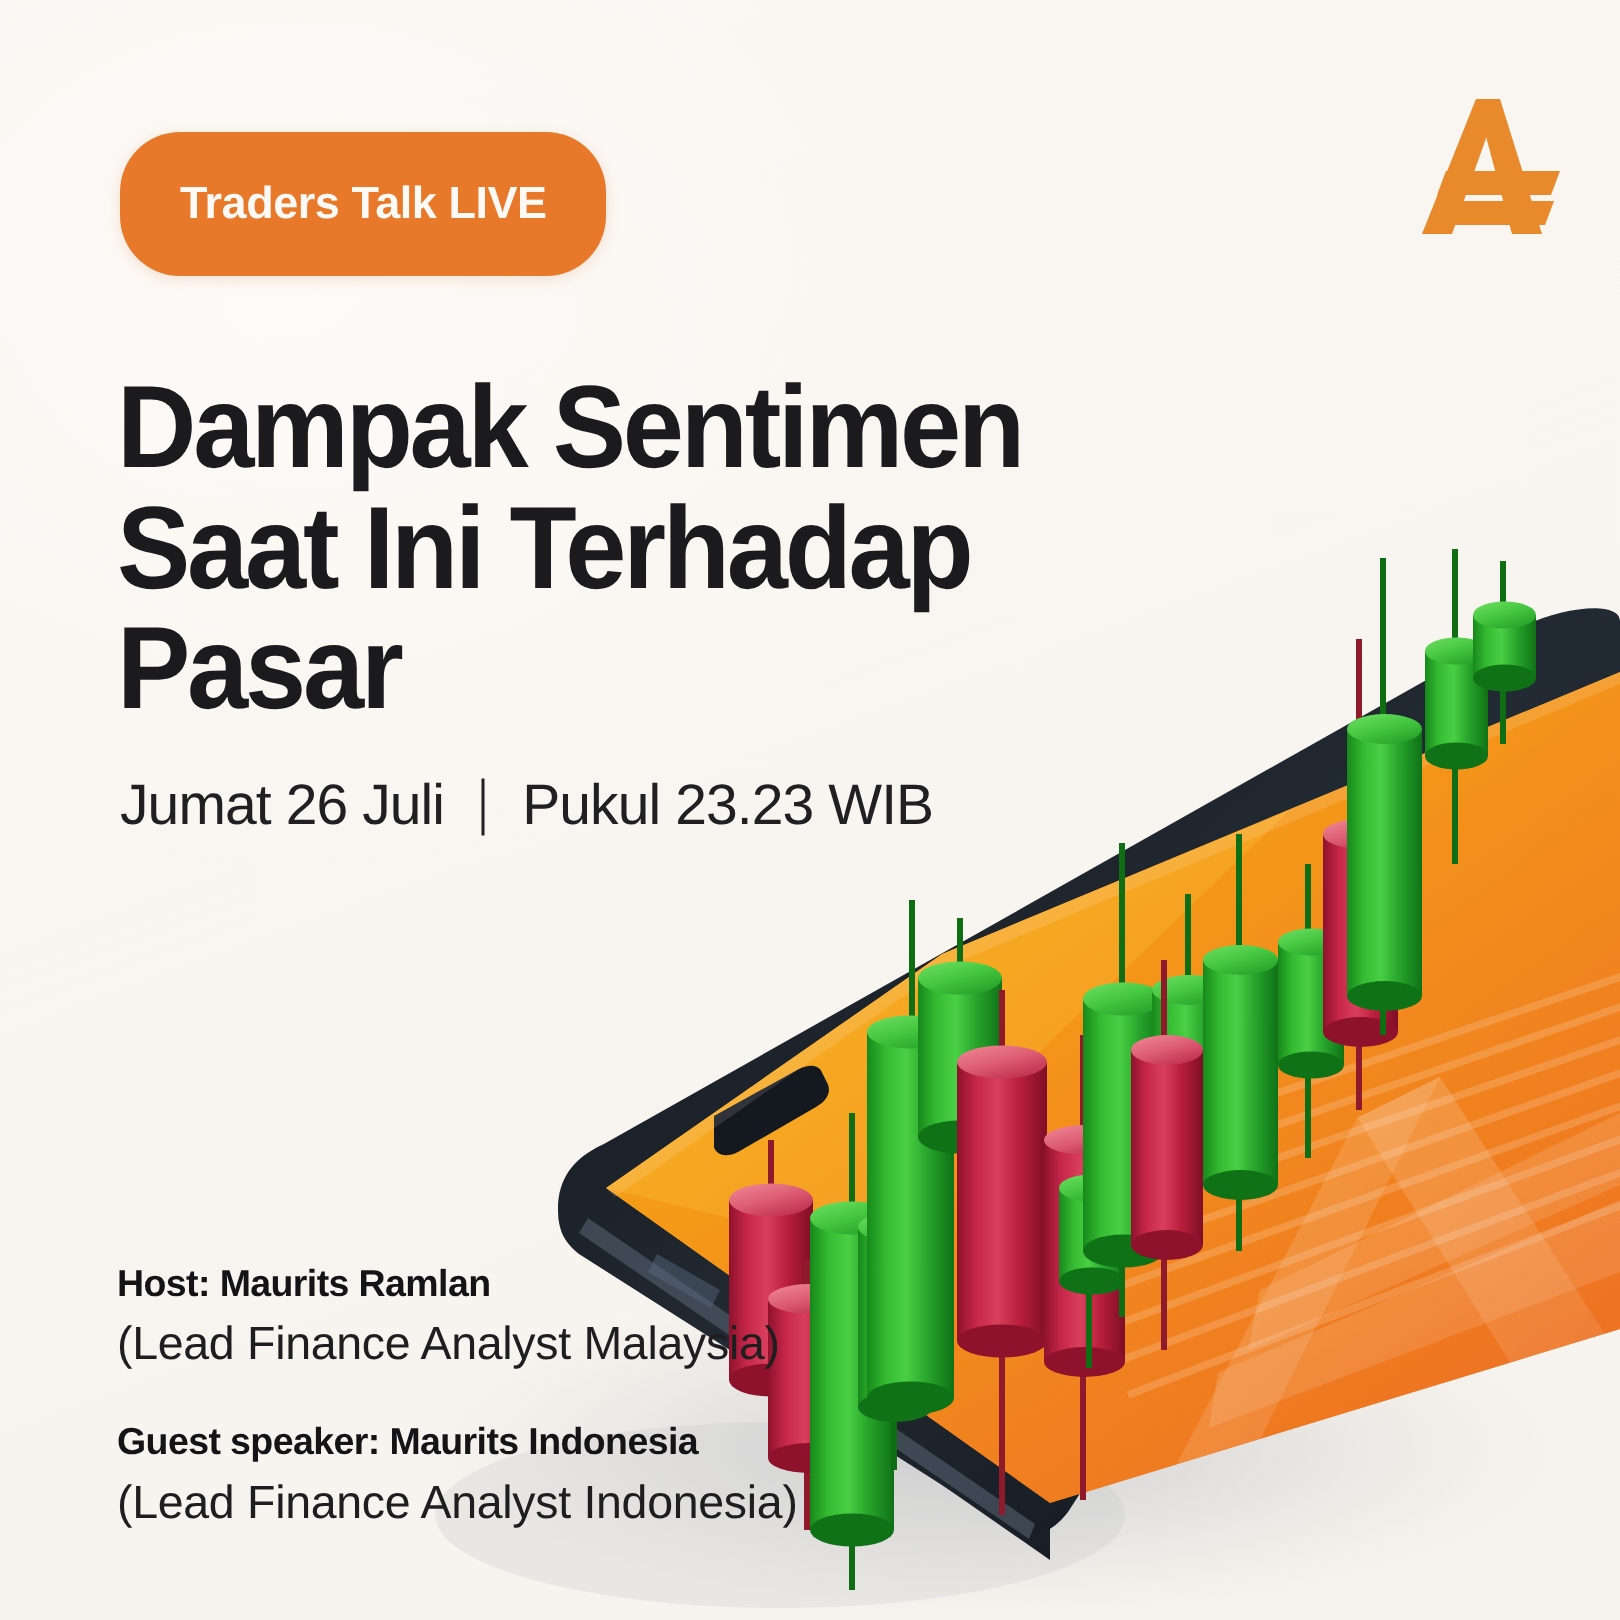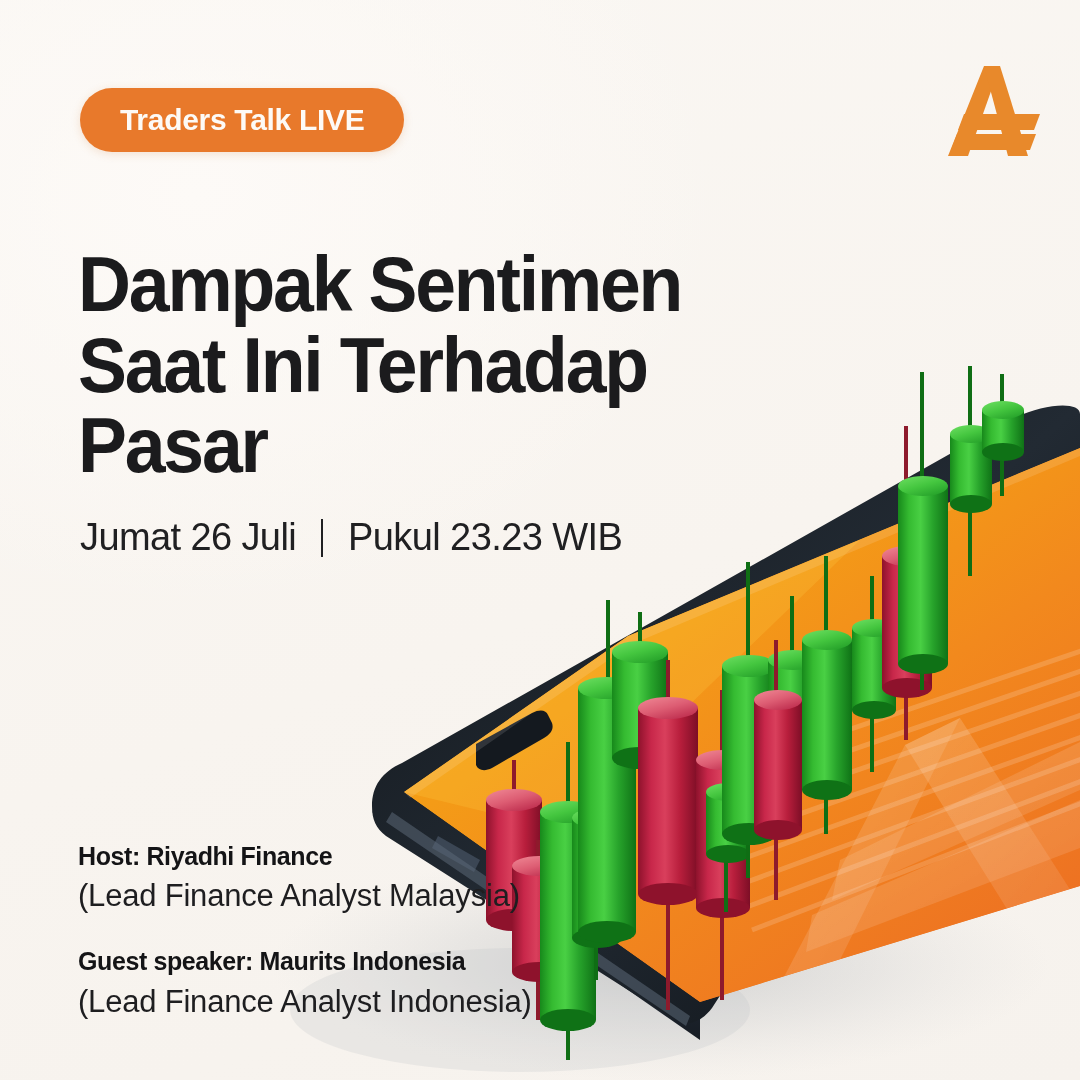--- a/index.html
+++ b/index.html
@@ -25,21 +25,21 @@
       radial-gradient(ellipse 70% 55% at 18% 18%, #fdfaf7 0%, rgba(250,246,242,0) 70%),
       linear-gradient(160deg, #faf7f3 0%, #f8f4ef 55%, #f6f2ed 100%);
   }
 
   
   .pill {
     position: absolute;
     left: 80px;
     top: 88px;
     height: 64px;
-    padding: 0 40px;
+    padding: 16px 40px;
     display: flex;
     align-items: center;
     justify-content: center;
     border-radius: 40px;
     background: #e8792b;
     box-shadow: 0 2px 10px rgba(200,110,40,0.18);
   }
   .pill-label {
     color: #fdfaf6;
     font-size: 30px;
@@ -412,21 +412,21 @@
       <path d="M 52,8 L 68,8 L 96,98 L 76,98 Z"></path>
 
       <path d="M 32,56 L 108,56 L 102,72 L 26,72 Z"></path>
 
       <path d="M 25,76 L 104,76 L 98,92 L 19,92 Z"></path>
     </g>
   </svg>
 
   <div class="credits">
     <div class="credit-block">
-      <div class="credit-name">Host: Riyadhi Finance</div>
+      <div class="credit-name">Host: Maurits Ramlan</div>
       <div class="credit-role">(Lead Finance Analyst Malaysia)</div>
     </div>
     <div class="credit-block">
       <div class="credit-name">Guest speaker: Maurits Indonesia</div>
       <div class="credit-role">(Lead Finance Analyst Indonesia)</div>
     </div>
   </div>
 
 </div>
 

